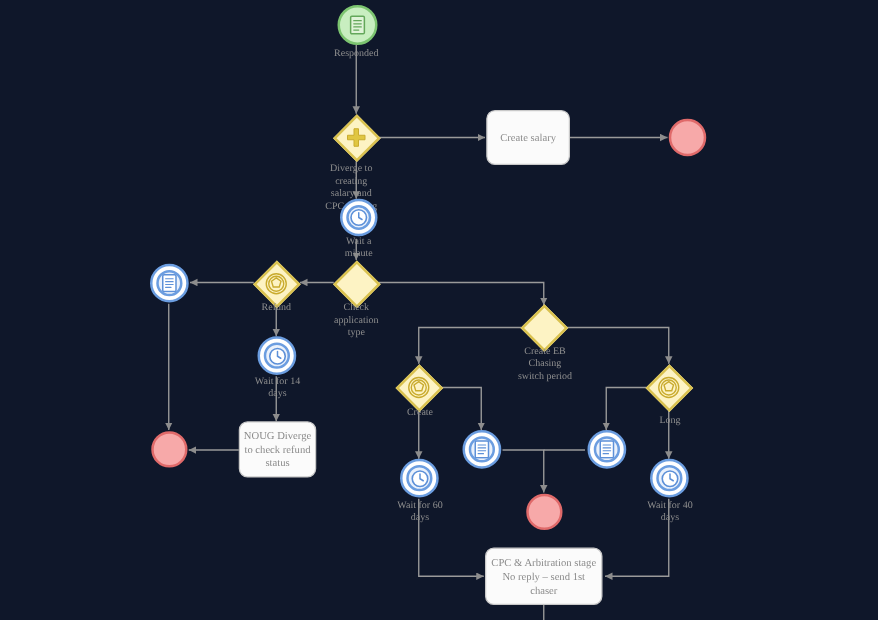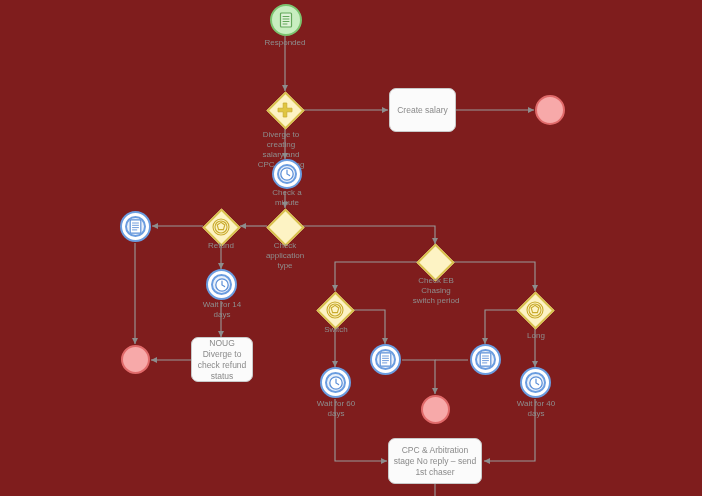--- a/index.html
+++ b/index.html
@@ -4,23 +4,23 @@
 <style>
   html, body {
     margin: 0;
     padding: 0;
     background: #ffffff;
   }
   #canvas {
     position: relative;
     width: 702px;
     height: 496px;
-    background: #7f1d1d;
+    background: #0f172a;
     overflow: hidden;
-    font-family: Liberation Sans, sans-serif;
+    font-family: Liberation Serif, serif;
   }
   #edges {
     position: absolute;
     left: 0; top: 0;
     width: 702px;
     height: 496px;
     pointer-events: none;
   }
   .node {
     position: absolute;
@@ -196,21 +196,21 @@
 
   <div class="node event event-end" style="left:535px; top:95px; width:30px; height:30px;"></div>
 
   <div class="node event event-inter" style="left:272px; top:159px; width:30px; height:30px;">
     <div class="event-inter-inner"></div>
     <svg class="ev-icon" width="16" height="16" viewBox="0 0 16 16">
       <circle cx="8" cy="8" r="6.2" fill="#ffffff" stroke="#5d90d8" stroke-width="1.3"></circle>
       <path d="M8,4.2 V8 L10.6,9.6" stroke="#5d90d8" stroke-width="1.2" fill="none" stroke-linecap="round"></path>
     </svg>
   </div>
-  <div class="label" style="left:252px; top:188px; width:70px;">Check a
+  <div class="label" style="left:252px; top:188px; width:70px;">Wait a
 minute</div>
 
   <div class="gw-wrap" style="left:266px; top:208px; width:38px; height:38px;">
     <div class="gateway" style="width:27px; height:27px;"></div>
   </div>
   <div class="label" style="left:250px; top:241px; width:70px;">Check
 application
 type</div>
 
   <div class="gw-wrap" style="left:202px; top:208px; width:38px; height:38px;">
@@ -248,33 +248,33 @@
 
   <div class="node task" style="left:191px; top:337px; width:62px; height:45px;">NOUG Diverge to
 check refund
 status</div>
 
   <div class="node event event-end" style="left:121px; top:345px; width:29px; height:29px;"></div>
 
   <div class="gw-wrap" style="left:416px; top:243px; width:38px; height:38px;">
     <div class="gateway" style="width:27px; height:27px;"></div>
   </div>
-  <div class="label" style="left:396px; top:276px; width:80px;">Check EB
+  <div class="label" style="left:396px; top:276px; width:80px;">Create EB
 Chasing
 switch period</div>
 
   <div class="gw-wrap" style="left:316px; top:291px; width:38px; height:38px;">
     <div class="gateway" style="width:27px; height:27px;"></div>
     <svg class="gw-icon" width="20" height="20" viewBox="0 0 20 20">
       <circle cx="10" cy="10" r="8" fill="none" stroke="#c9ab2e" stroke-width="1.1"></circle>
       <circle cx="10" cy="10" r="6" fill="none" stroke="#c9ab2e" stroke-width="1.1"></circle>
       <polygon points="10,5.3 13.8,8 12.4,12.6 7.6,12.6 6.2,8" fill="none" stroke="#c9ab2e" stroke-width="1.1"></polygon>
     </svg>
   </div>
-  <div class="label" style="left:305px; top:325px; width:62px;">Switch</div>
+  <div class="label" style="left:305px; top:325px; width:62px;">Create</div>
 
   <div class="node event event-inter" style="left:370px; top:344px; width:31px; height:31px;">
     <div class="event-inter-inner"></div>
     <svg class="ev-icon" width="13" height="15" viewBox="0 0 13 15">
       <rect x="1.2" y="0.8" width="10.6" height="13.4" rx="1" fill="#ffffff" stroke="#5d90d8" stroke-width="1.2"></rect>
       <g stroke="#5d90d8" stroke-width="0.9" stroke-linecap="round">
         <path d="M3.5,4 H9.5"></path>
           <path d="M3.5,6.3 H9.5"></path>
           <path d="M3.5,8.6 H9.5"></path>
           <path d="M3.5,10.9 H7.8"></path>

